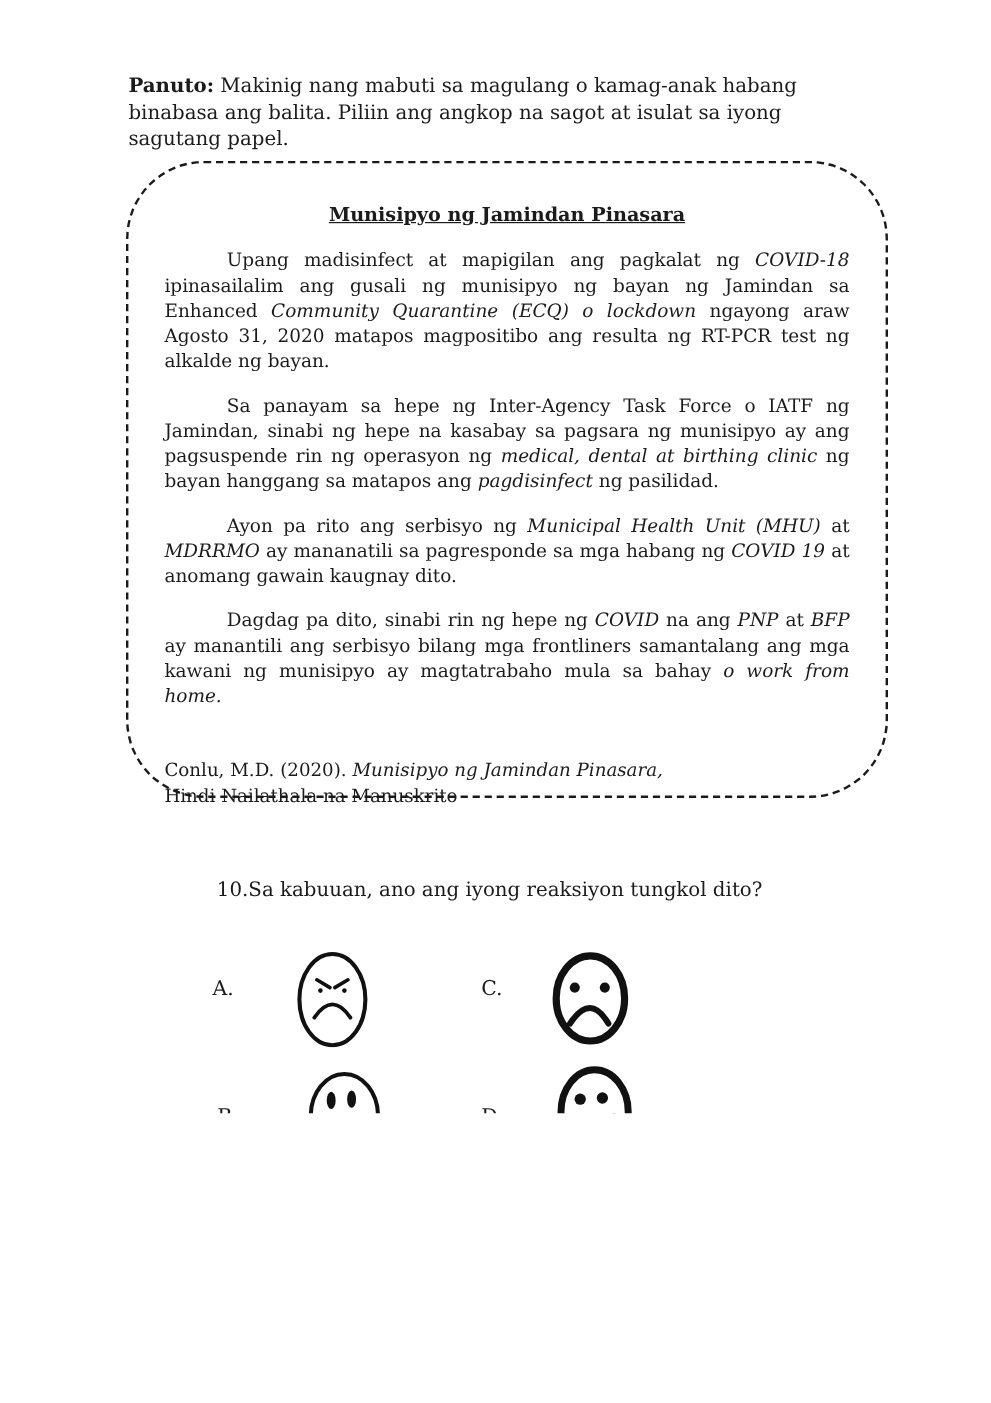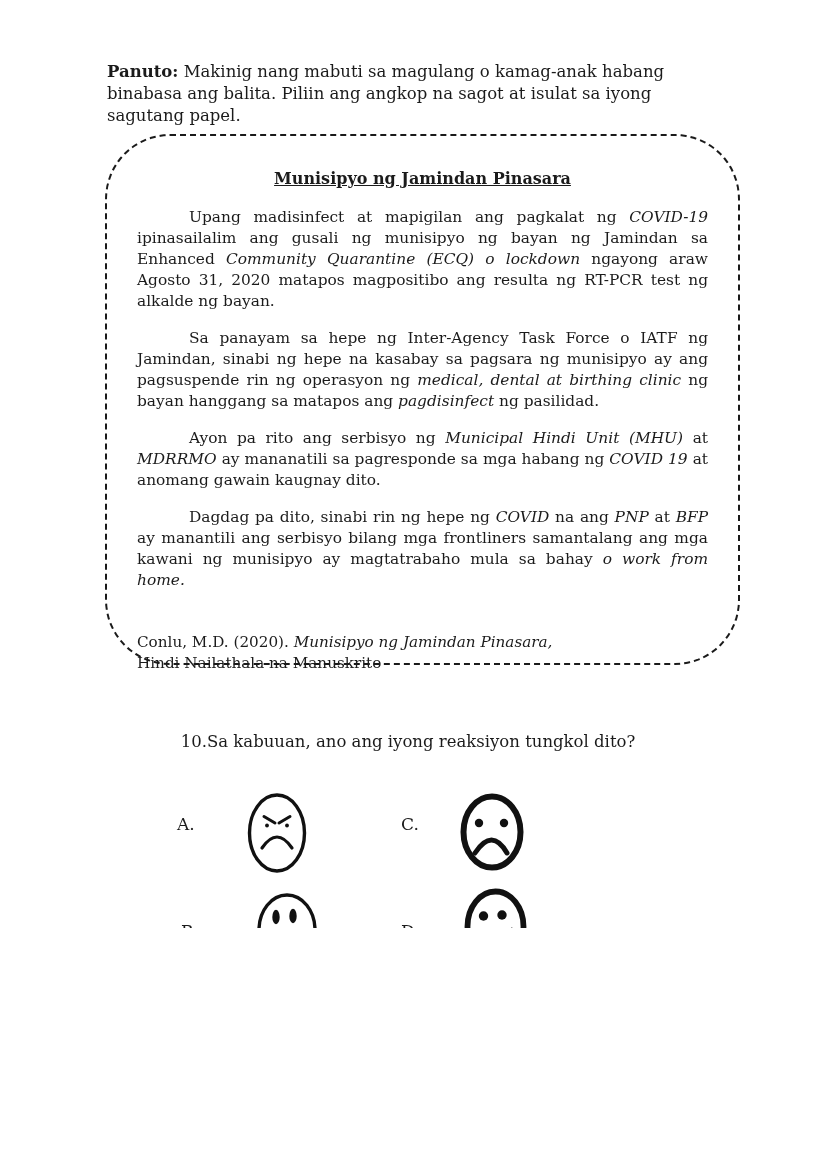--- a/index.html
+++ b/index.html
@@ -76,23 +76,23 @@
 </style>
 </head>
 <body>
 
 <div class="page">
 
   <p class="panuto"><b>Panuto:</b> <span>Makinig nang mabuti sa magulang o kamag-anak habang binabasa ang balita. Piliin ang angkop na sagot at isulat sa iyong sagutang papel.</span></p>
 
   <div class="article-box">
     <h3 class="article-title">Munisipyo ng Jamindan Pinasara</h3>
-    <p class="para"><span>Upang madisinfect at mapigilan ang pagkalat ng </span><i>COVID-19</i><span> ipinasailalim ang gusali ng munisipyo ng bayan ng Jamindan sa Enhanced </span><i>Community Quarantine (ECQ) o lockdown</i><span> ngayong araw Agosto 31, 2020 matapos magpositibo ang resulta ng RT-PCR test ng alkalde ng bayan.</span></p>
+    <p class="para"><span>Upang madisinfect at mapigilan ang pagkalat ng </span><i>COVID-18</i><span> ipinasailalim ang gusali ng munisipyo ng bayan ng Jamindan sa Enhanced </span><i>Community Quarantine (ECQ) o lockdown</i><span> ngayong araw Agosto 31, 2020 matapos magpositibo ang resulta ng RT-PCR test ng alkalde ng bayan.</span></p>
     <p class="para"><span>Sa panayam sa hepe ng Inter-Agency Task Force o IATF ng Jamindan, sinabi ng hepe na kasabay sa pagsara ng munisipyo ay ang pagsuspende rin ng operasyon ng </span><i>medical, dental at birthing clinic</i><span> ng bayan hanggang sa matapos ang </span><i>pagdisinfect</i><span> ng pasilidad.</span></p>
-    <p class="para"><span>Ayon pa rito ang serbisyo ng </span><i>Municipal Hindi Unit (MHU)</i><span> at </span><i>MDRRMO</i><span> ay mananatili sa pagresponde sa mga habang ng </span><i>COVID 19</i><span> at anomang gawain kaugnay dito.</span></p>
+    <p class="para"><span>Ayon pa rito ang serbisyo ng </span><i>Municipal Health Unit (MHU)</i><span> at </span><i>MDRRMO</i><span> ay mananatili sa pagresponde sa mga habang ng </span><i>COVID 19</i><span> at anomang gawain kaugnay dito.</span></p>
     <p class="para"><span>Dagdag pa dito, sinabi rin ng hepe ng </span><i>COVID</i><span> na ang </span><i>PNP</i><span> at </span><i>BFP</i><span> ay manantili ang serbisyo bilang mga frontliners samantalang ang mga kawani ng munisipyo ay magtatrabaho mula sa bahay </span><i>o work from home.</i></p>
     <p class="citation"><span><span>Conlu, M.D. (2020). </span><i>Munisipyo ng Jamindan Pinasara,</i></span><br><span>Hindi Nailathala na Manuskrito</span></p>
   </div>
 
   <p class="question">10.Sa kabuuan, ano ang iyong reaksiyon tungkol dito?</p>
 
   <span class="opt-letter letter-a">A.</span>
   <span class="face face-a">
     <svg width="60" height="80" viewBox="0 0 60 80" xmlns="http://www.w3.org/2000/svg">
       <ellipse cx="30" cy="40" rx="27.5" ry="38" fill="none" stroke="#111" stroke-width="3.4"></ellipse>

